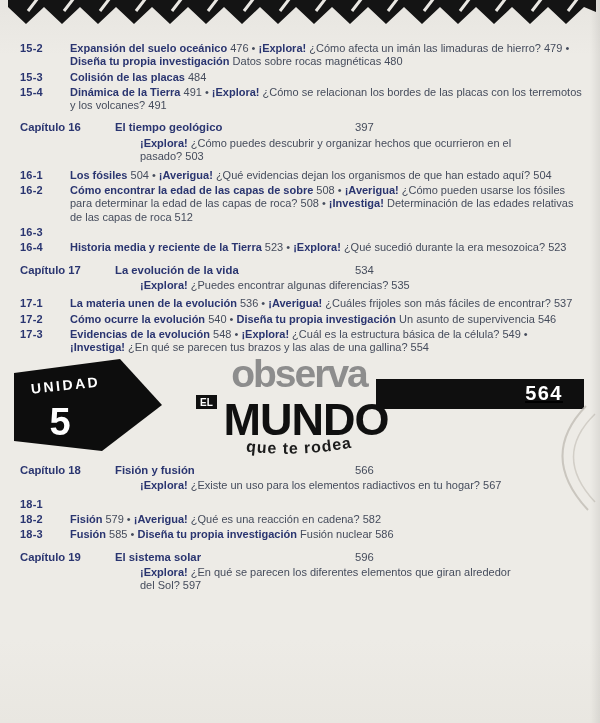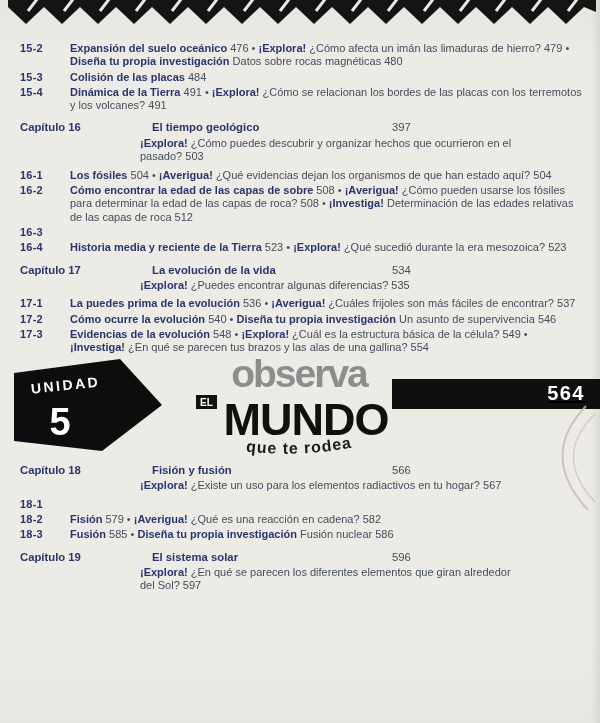--- a/index.html
+++ b/index.html
@@ -13,29 +13,29 @@
   .banner{position:absolute;left:8px;top:0;}
 
   .toc{padding-left:20px;padding-right:10px;font-size:11px;line-height:1.21;color:#454c5c;}
   .toc-part1{padding-top:42px;}
   .row{display:flex;margin-bottom:2px;}
   .num{flex:0 0 50px;font-weight:700;color:#2a3570;letter-spacing:.2px;}
   .body{flex:0 1 512px;max-width:512px;}
   .b{font-weight:700;color:#2a3570;}
   .chrow{display:flex;margin-top:9px;margin-bottom:2px;font-weight:700;color:#2a3570;font-size:11.3px;}
   .chnum{flex:0 0 95px;}
-  .chtitle{flex:0 0 240px;margin-left:37px;}
+  .chtitle{flex:0 0 240px;}
   .chpage{font-weight:400;color:#454c5c;}
   .chsub{margin-left:120px;max-width:380px;margin-bottom:5px;}
 
   .unit-band{position:relative;height:96px;margin:4px 0 6px;}
   .unit-flag{position:absolute;left:14px;top:0;}
   .logo-svg{position:absolute;left:166px;top:-12px;}
-  .page-bar{position:absolute;right:0;top:20px;width:208px;height:30px;background:#0f0f0f;
-            display:flex;align-items:center;justify-content:flex-end;padding-right:15px;text-decoration:underline;}
+  .page-bar{position:absolute;right:16px;top:20px;width:208px;height:30px;background:#0f0f0f;
+            display:flex;align-items:center;justify-content:flex-end;padding-right:21px;text-decoration:underline;}
   .page-bar span{color:#ffffff;font-weight:700;font-size:20px;letter-spacing:1.5px;}
 
   .curl{position:absolute;right:2px;top:404px;opacity:.8;}
 </style>
 </head>
 <body>
 
 <div class="page">
 
   <div class="banner">
@@ -81,21 +81,21 @@
         <span class="body"><span class="b">Historia media y reciente de la Tierra</span><span class="r"> 523 • </span><span class="b">¡Explora!</span><span class="r"> ¿Qué sucedió durante la era mesozoica? 523</span></span>
       </div>
       <div class="chrow">
         <span class="chnum">Capítulo 17</span>
         <span class="chtitle">La evolución de la vida</span>
         <span class="chpage">534</span>
       </div>
       <div class="chsub"><span class="b">¡Explora!</span><span class="r"> ¿Puedes encontrar algunas diferencias? 535</span></div>
       <div class="row">
         <span class="num">17-1</span>
-        <span class="body"><span class="b">La puedes prima de la evolución</span><span class="r"> 536 • </span><span class="b">¡Averigua!</span><span class="r"> ¿Cuáles frijoles son más fáciles de encontrar? 537</span></span>
+        <span class="body"><span class="b">La materia unen de la evolución</span><span class="r"> 536 • </span><span class="b">¡Averigua!</span><span class="r"> ¿Cuáles frijoles son más fáciles de encontrar? 537</span></span>
       </div>
       <div class="row">
         <span class="num">17-2</span>
         <span class="body"><span class="b">Cómo ocurre la evolución</span><span class="r"> 540 • </span><span class="b">Diseña tu propia investigación</span><span class="r"> Un asunto de supervivencia 546</span></span>
       </div>
       <div class="row">
         <span class="num">17-3</span>
         <span class="body"><span class="b">Evidencias de la evolución</span><span class="r"> 548 • </span><span class="b">¡Explora!</span><span class="r"> ¿Cuál es la estructura básica de la célula? 549 • </span><span class="b">¡Investiga!</span><span class="r"> ¿En qué se parecen tus brazos y las alas de una gallina? 554</span></span>
       </div>
     </div>

